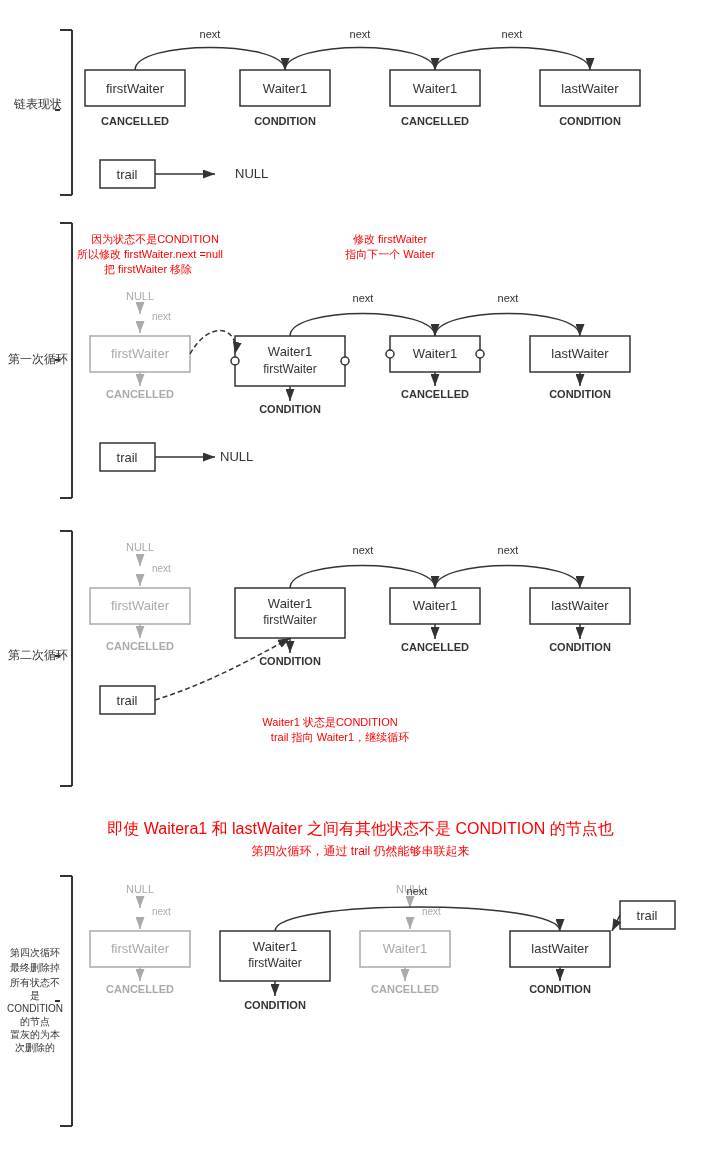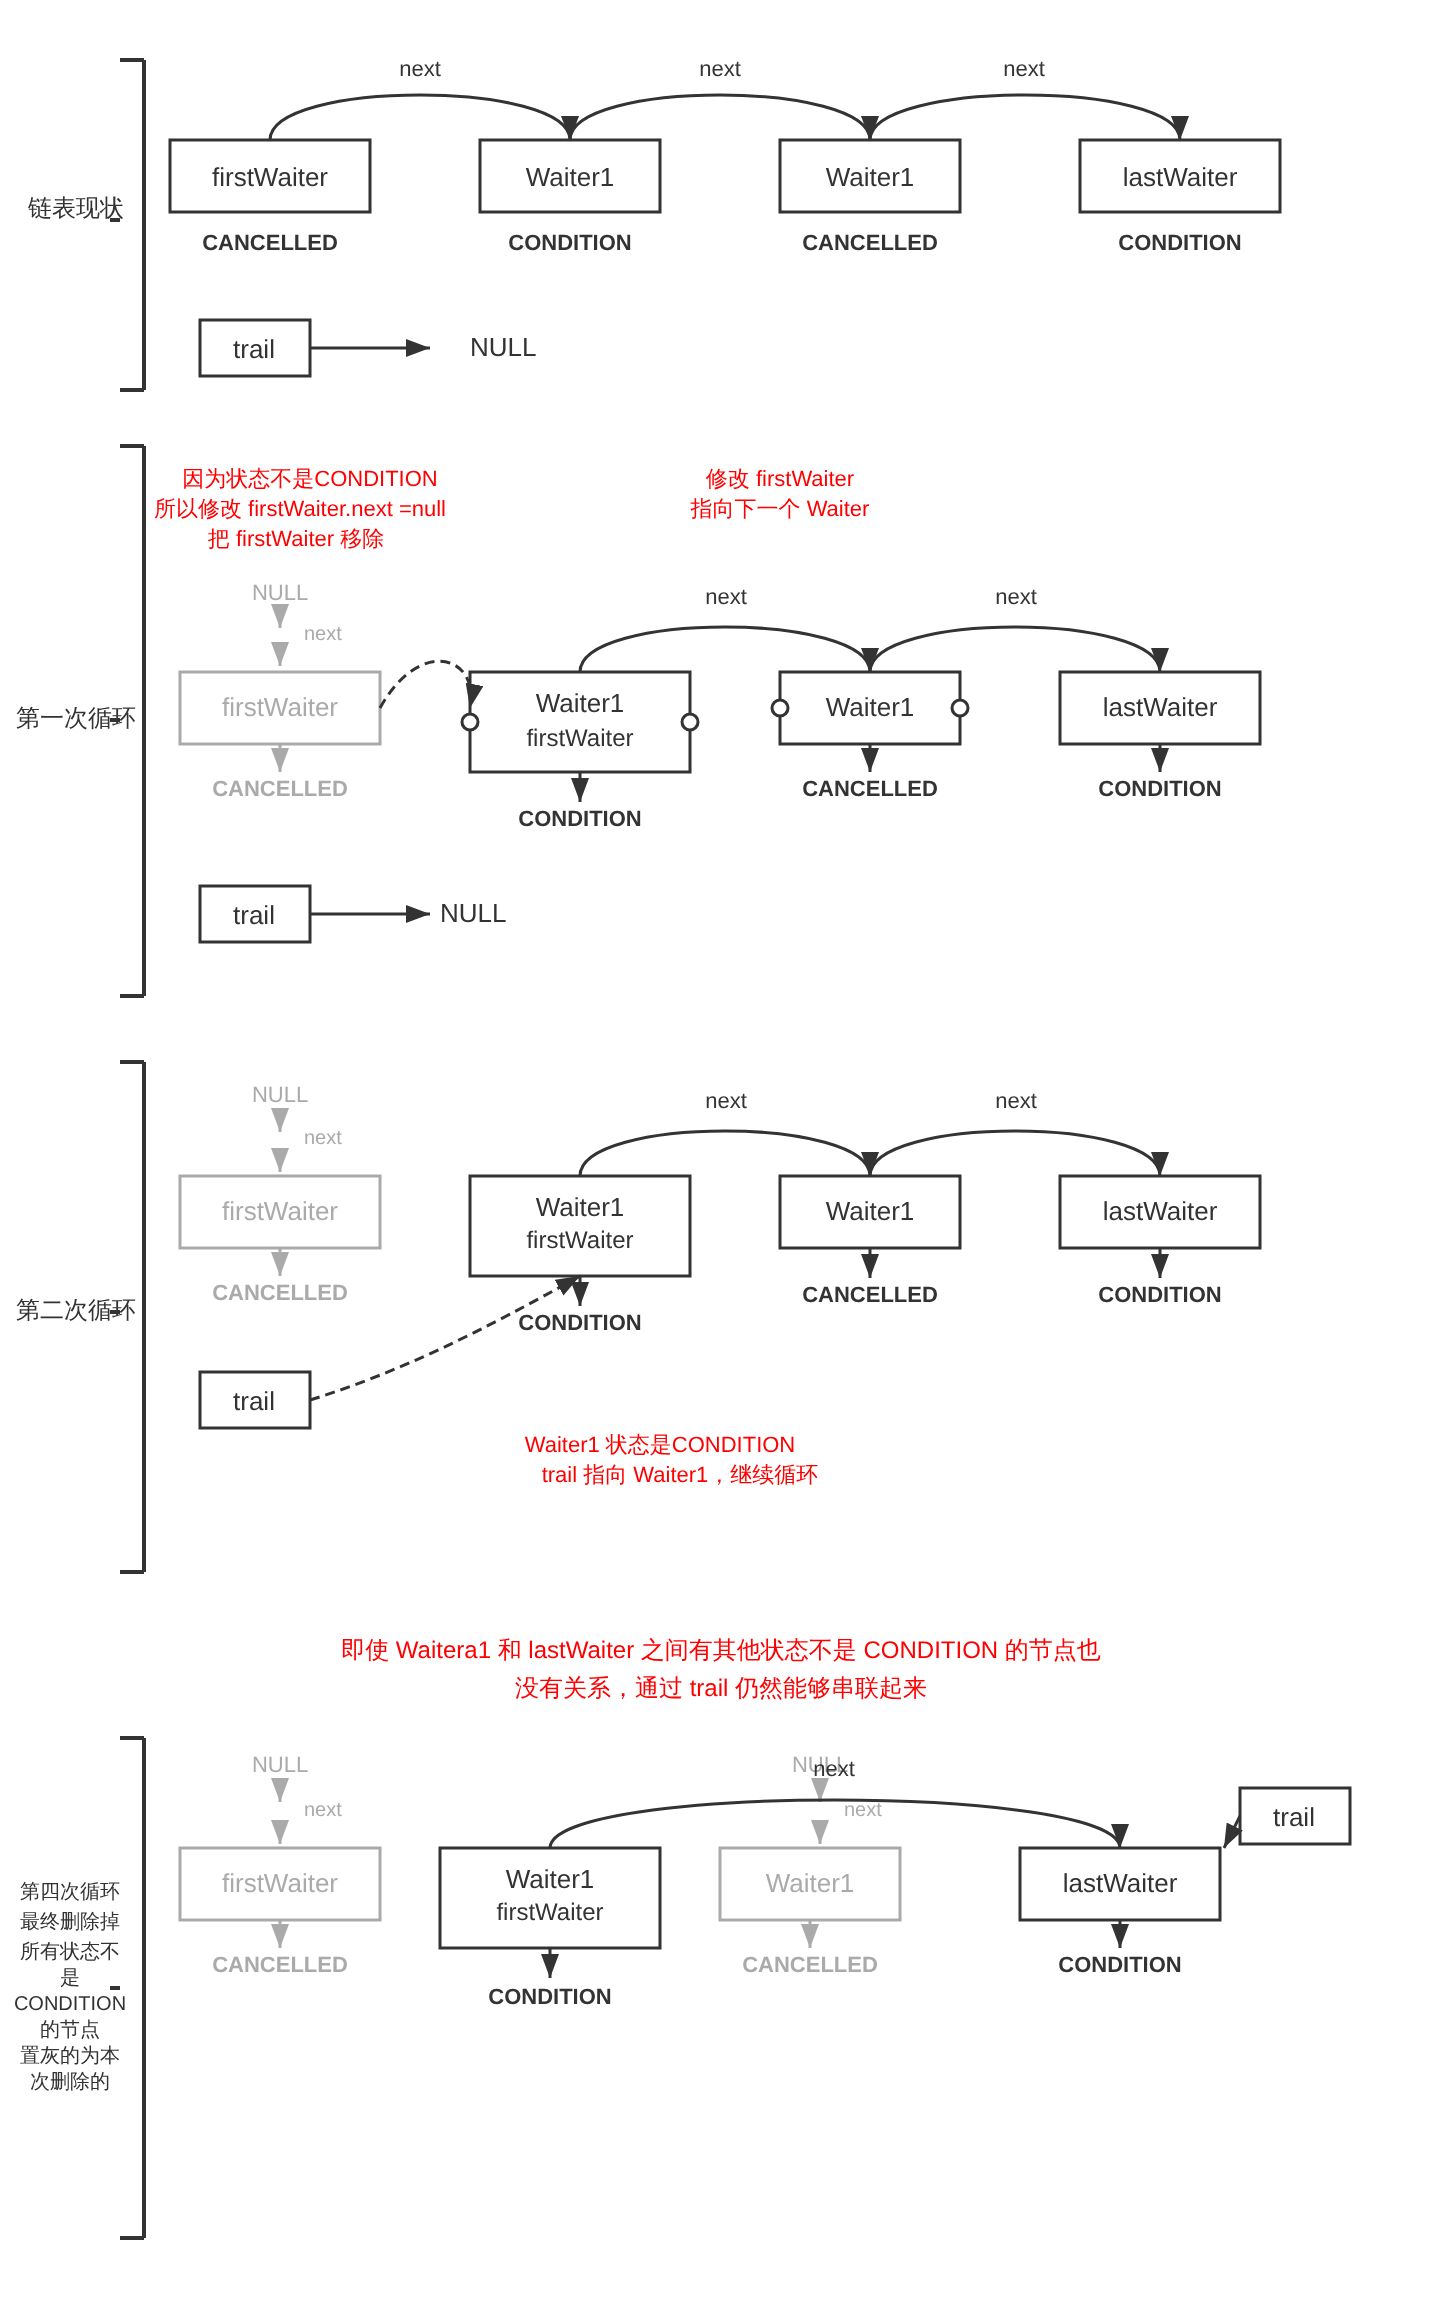--- a/index.html
+++ b/index.html
@@ -194,22 +194,22 @@
       <text x="127" y="179" font-size="13" fill="#333" text-anchor="middle">trail</text>
 
       <path d="M155,174 C200,160 240,140 290,112" stroke="#333" stroke-width="1.5" fill="none" stroke-dasharray="5,3" marker-end="url(#arrowhead-dashed)"></path>
 
       <text x="330" y="200" font-size="11" fill="red" text-anchor="middle">Waiter1 状态是CONDITION</text>
       <text x="340" y="215" font-size="11" fill="red" text-anchor="middle">trail 指向 Waiter1，继续循环</text>
     </svg>
   </div>
 
   <div style="text-align:center; margin: 10px 60px 10px 60px;">
-    <p style="font-size:12px; color:red; line-height:1.6;">即使 Waitera1 和 lastWaiter 之间有其他状态不是 CONDITION 的节点也</p>
-    <p style="font-size:12px; color:red; line-height:1.6;">没有关系，通过 trail 仍然能够串联起来</p>
+    <p style="font-size:16px; color:red; line-height:1.6;">即使 Waitera1 和 lastWaiter 之间有其他状态不是 CONDITION 的节点也</p>
+    <p style="font-size:12px; color:red; line-height:1.6;">第四次循环，通过 trail 仍然能够串联起来</p>
   </div>
 
   <div style="position:relative; margin-bottom:20px;">
     <svg class="diagram-svg" width="721" height="270">
 
       <path d="M72,5 L72,255" stroke="#333" stroke-width="2" fill="none"></path>
       <path d="M60,5 L72,5" stroke="#333" stroke-width="2" fill="none"></path>
       <path d="M60,255 L72,255" stroke="#333" stroke-width="2" fill="none"></path>
       <path d="M60,130 L55,130" stroke="#333" stroke-width="2" fill="none"></path>
 

